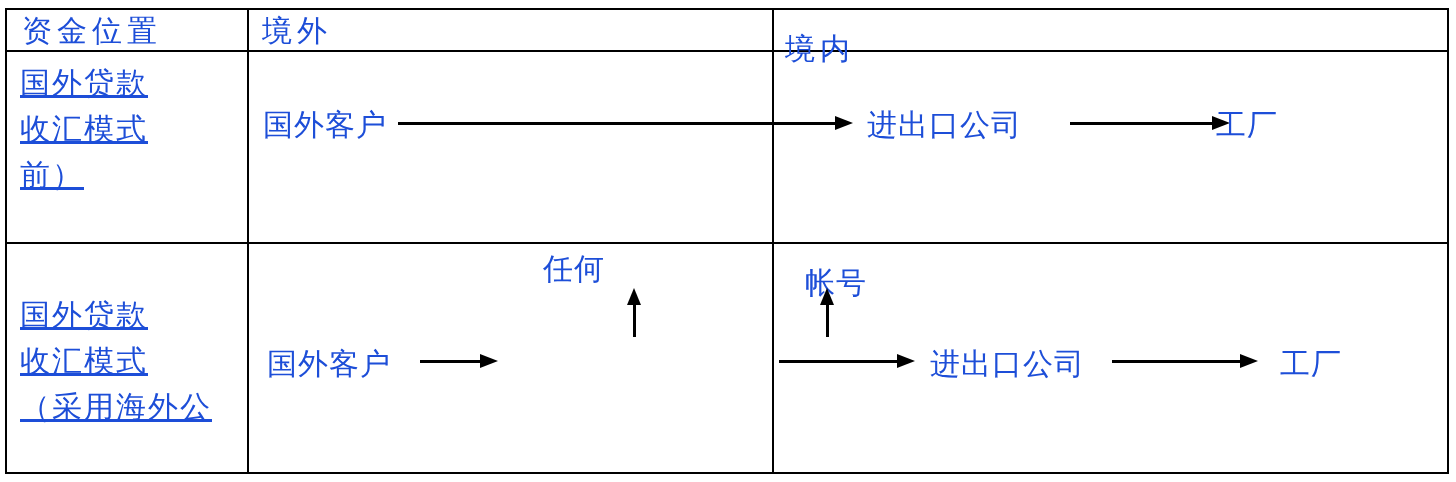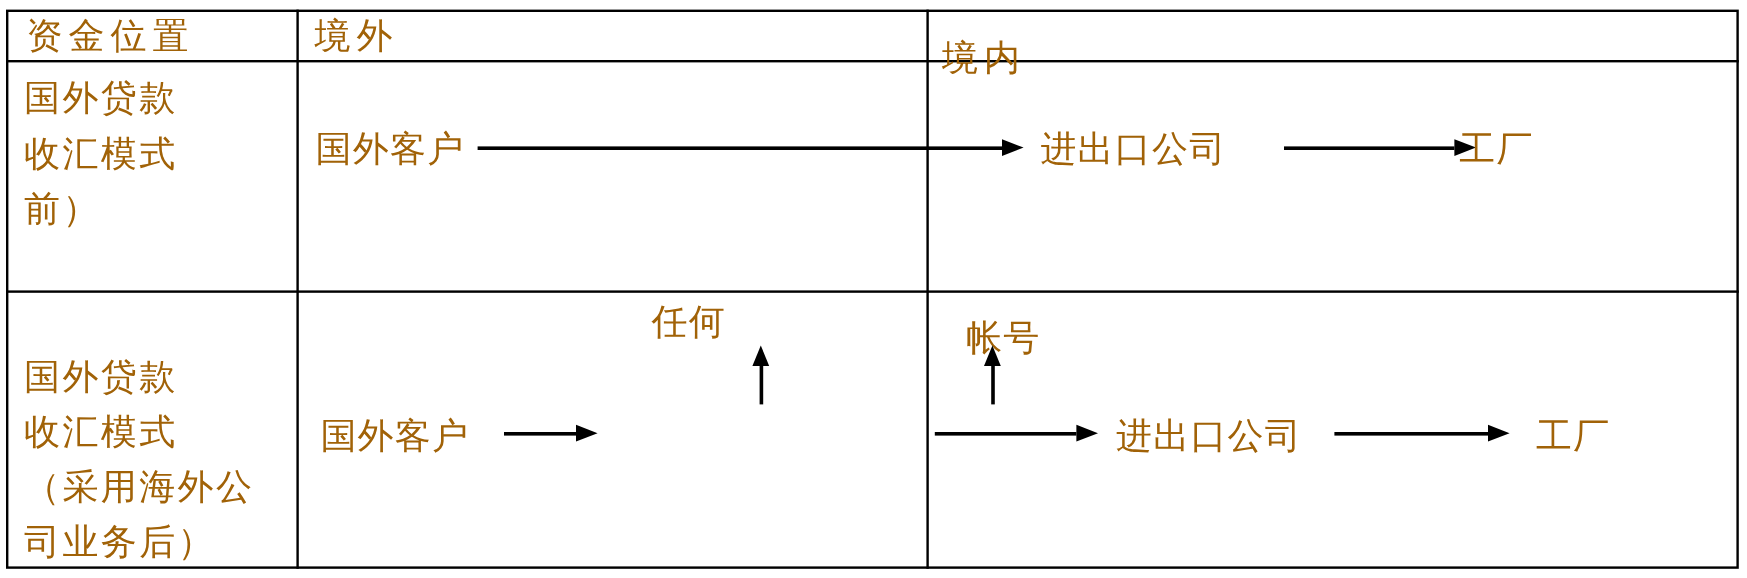--- a/index.html
+++ b/index.html
@@ -1,33 +1,33 @@
 <!DOCTYPE html>
 <html><head>
 <meta charset="utf-8">
 <style>
   html,body{margin:0;padding:0;background:#ffffff;}
   .canvas{
     position:relative;
     width:1456px;height:482px;
     background:#ffffff;
     font-family:"Liberation Serif","DejaVu Serif",serif;
-    color:#a16207;
+    color:#1d4ed8;
     overflow:hidden;
   }
   .outer-border{
     position:absolute;left:5px;top:8px;width:1444px;height:466px;
     border:2px solid #000;box-sizing:border-box;
   }
   .vline{position:absolute;width:2px;background:#000;}
   .hline{position:absolute;height:2px;background:#000;}
   .txt{position:absolute;font-size:30px;line-height:34px;white-space:nowrap;}
   .hdr{letter-spacing:5px;}
   .label-block{position:absolute;font-size:30px;line-height:46px;letter-spacing:2px;}
-  .label-block div{white-space:nowrap;}
+  .label-block div{white-space:nowrap;text-decoration:underline;}
   .node{letter-spacing:1px;}
   
   .arrow-h{position:absolute;height:3px;background:#000;}
   .arrow-h::after{
     content:"";position:absolute;right:-18px;top:-6px;width:0;height:0;
     border-left:18px solid #000;border-top:7px solid transparent;border-bottom:7px solid transparent;
   }
   
   .arrow-up{position:absolute;width:3px;background:#000;}
   .arrow-up::before{
@@ -59,21 +59,20 @@
   <div class="txt node" style="left:263px;top:108px;">国外客户</div>
   <div class="arrow-h" style="left:398px;top:122px;width:437px;"></div>
   <div class="txt node" style="left:867px;top:108px;">进出口公司</div>
   <div class="arrow-h" style="left:1070px;top:122px;width:142px;"></div>
   <div class="txt node" style="left:1216px;top:108px;">工厂</div>
 
   <div class="label-block" style="left:20px;top:292px;">
     <div>国外贷款</div>
     <div>收汇模式</div>
     <div>（采用海外公</div>
-    <div>司业务后）</div>
   </div>
 
   <div class="txt node" style="left:543px;top:252px;text-align:right;">任何</div>
   <div class="arrow-up" style="left:633px;top:305px;height:32px;"></div>
   <div class="txt node" style="left:267px;top:347px;">国外客户</div>
   <div class="arrow-h" style="left:420px;top:360px;width:60px;"></div>
 
   <div class="txt node" style="left:805px;top:253px;margin-top:13px;">帐号</div>
   <div class="arrow-up" style="left:826px;top:305px;height:32px;"></div>
   <div class="arrow-h" style="left:779px;top:360px;width:118px;"></div>

